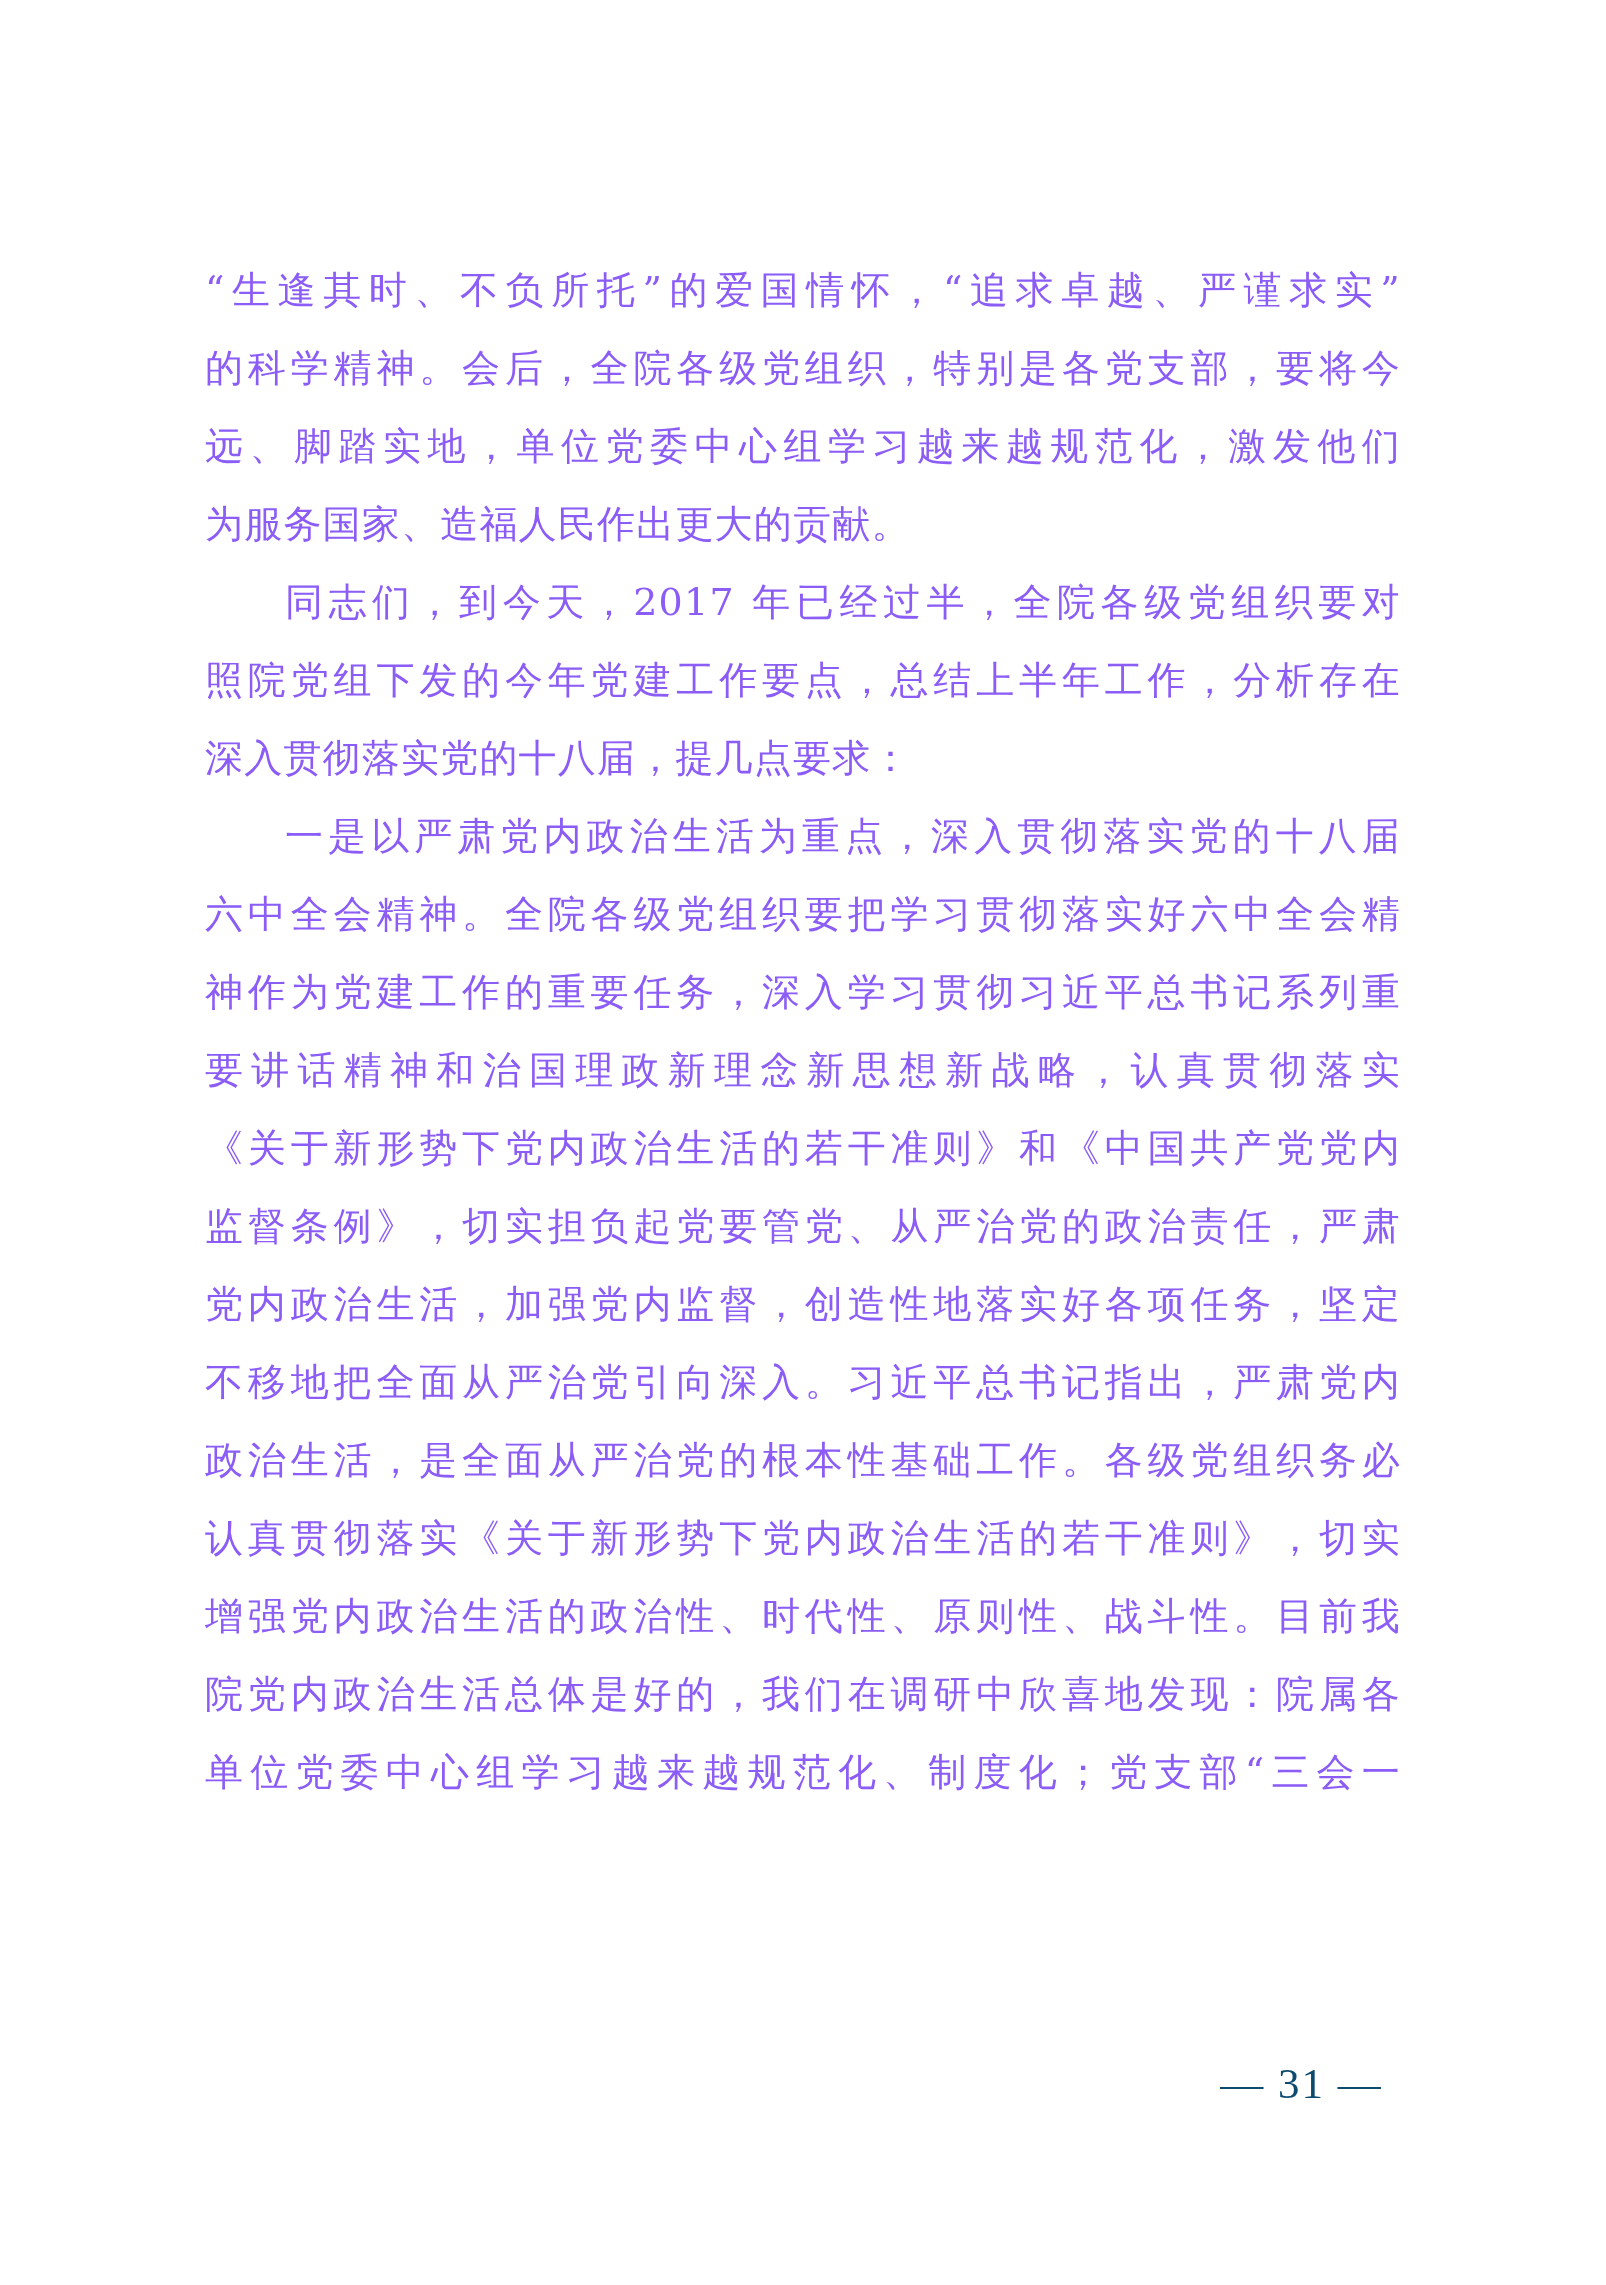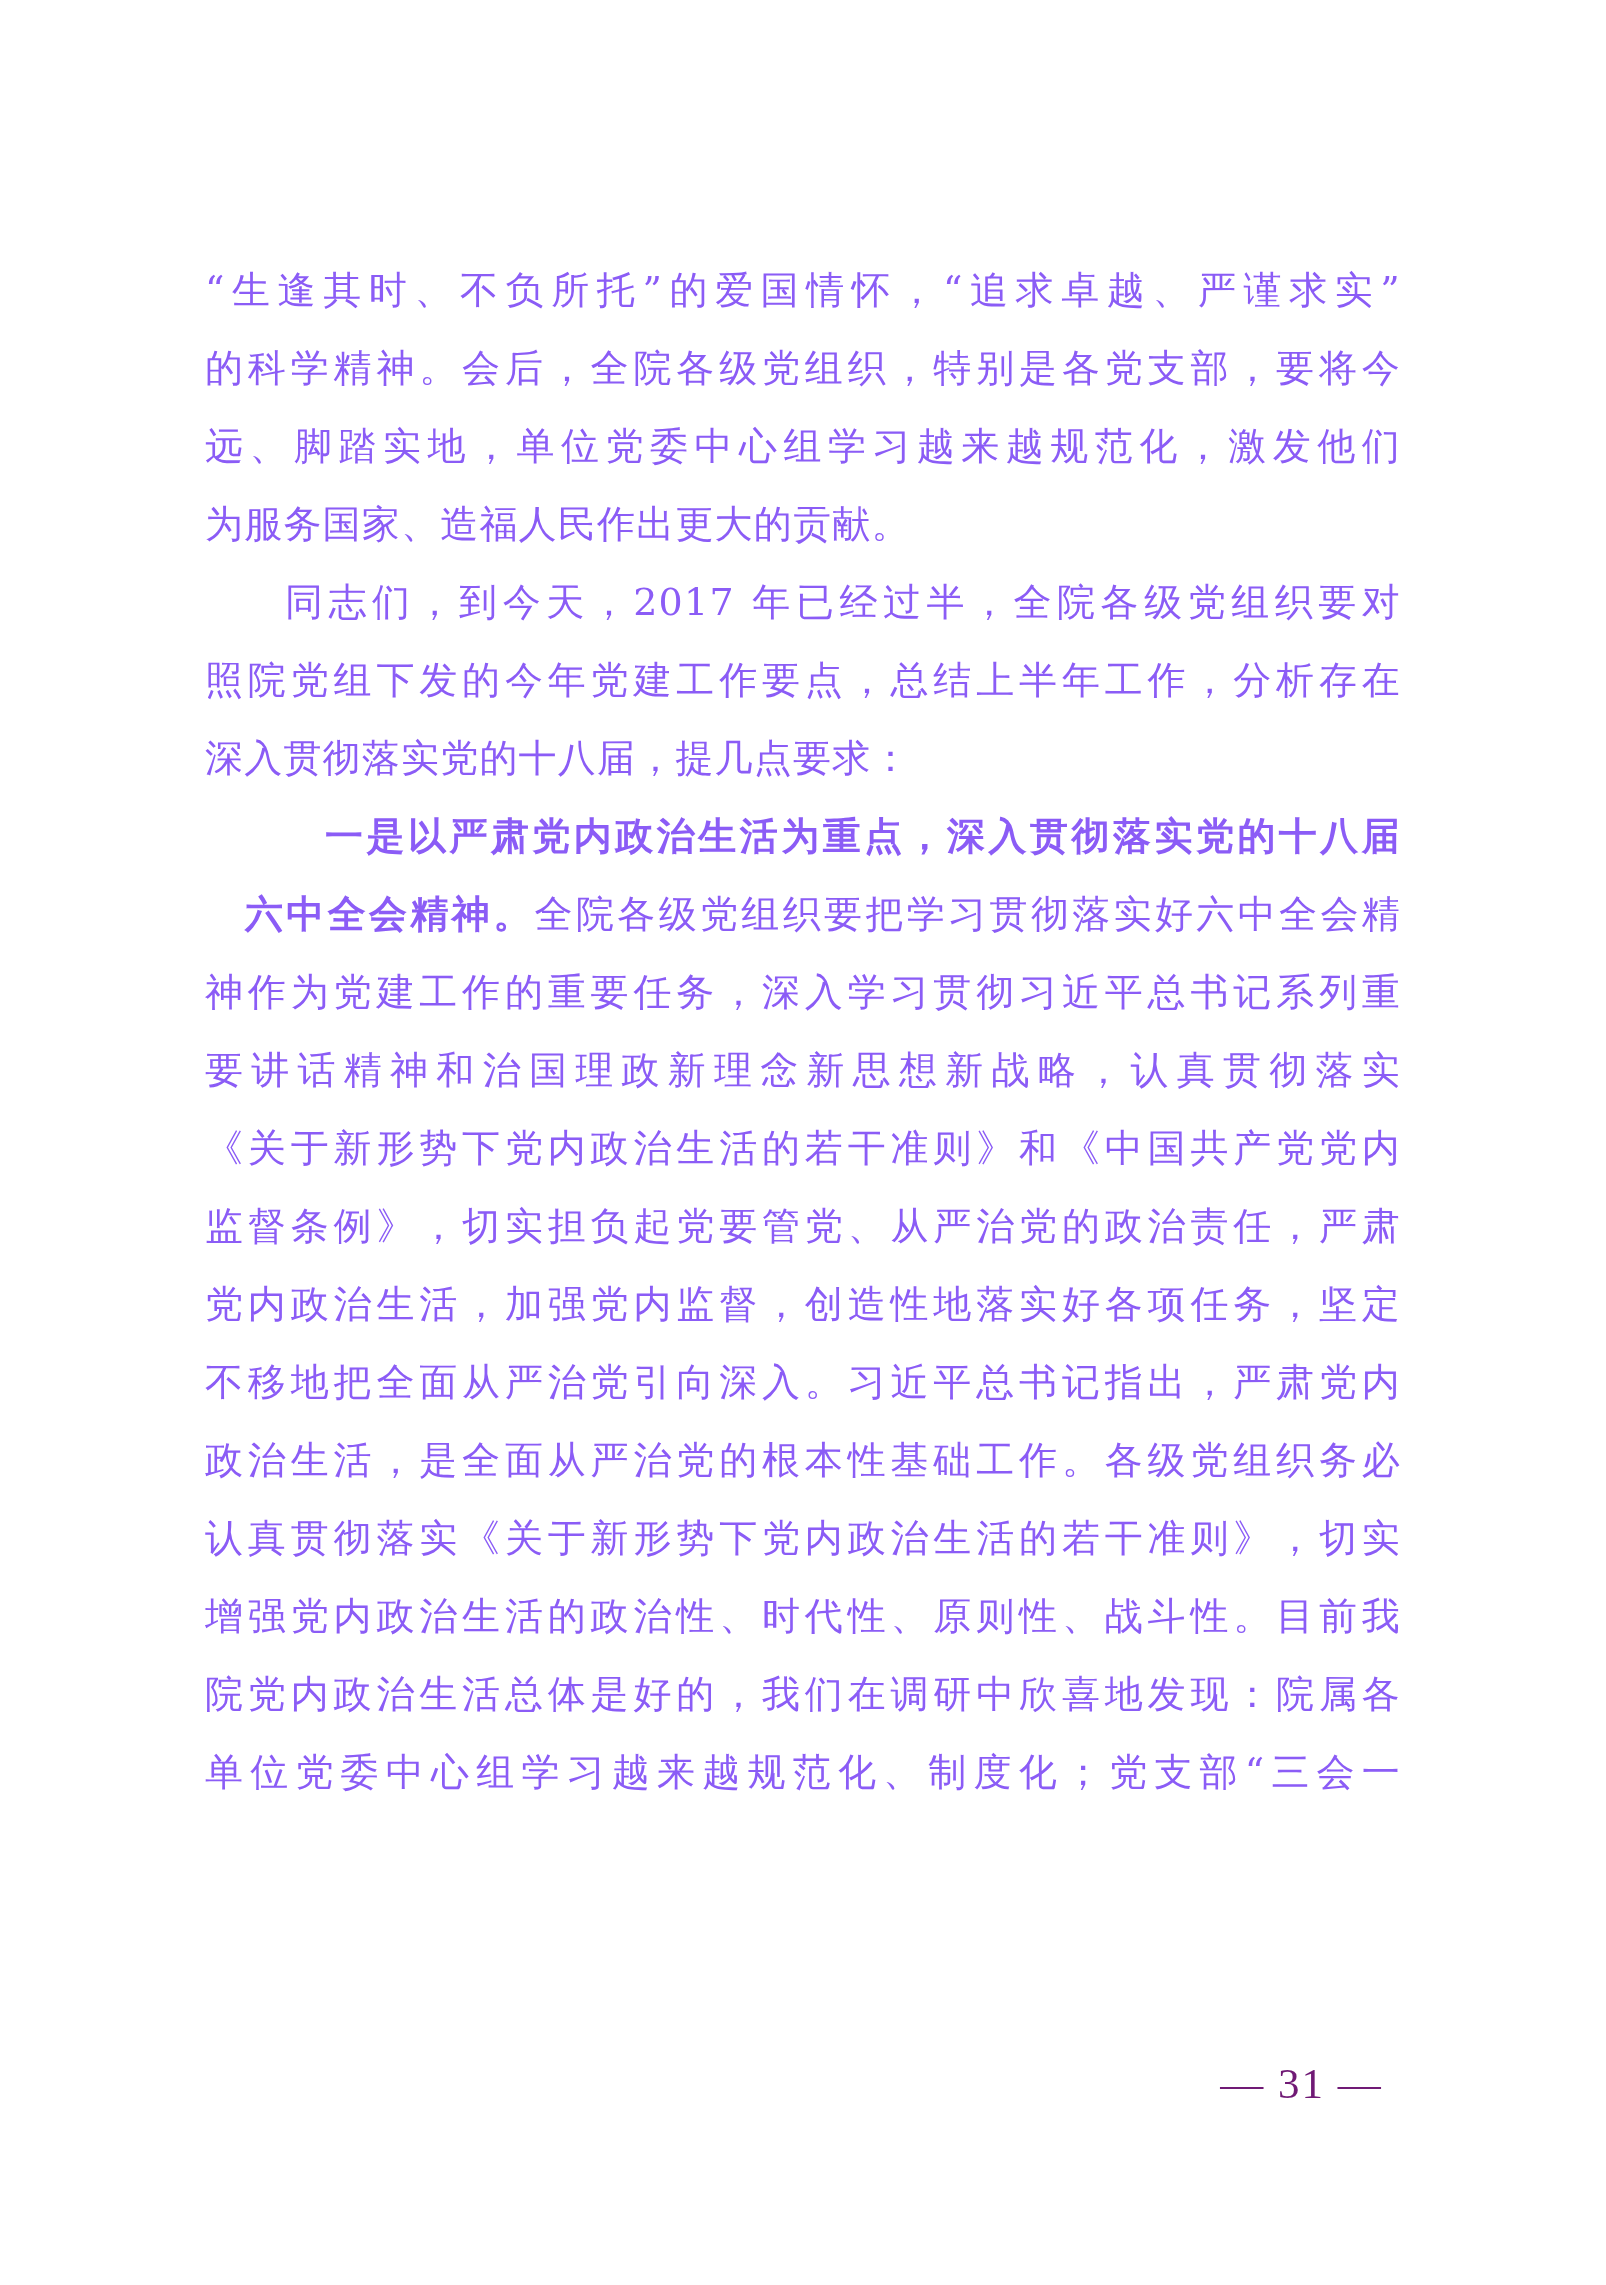--- a/index.html
+++ b/index.html
@@ -45,32 +45,31 @@
       text-align: justify;
       height: 78px;
     }
     .para .line.last {
       text-align-last: left;
     }
     .para .line.indent {
       padding-left: 80px;
     }
     .bold {
-      font-weight: bold;
-      margin-left: 40px;
+      font-weight: normal;
     }
     .page-number {
       position: absolute;
       left: 1218px;
       top: 2059px;
       width: 167px;
       text-align: center;
       font-family: "Liberation Serif", "DejaVu Serif", serif;
       font-size: 43px;
-      color: #701a75;
+      color: #0c4a6e;
       letter-spacing: 2px;
       white-space: nowrap;
     }
   </style>
 </head>
 <body>
 
 <div class="page">
   <div class="body-text">
 

